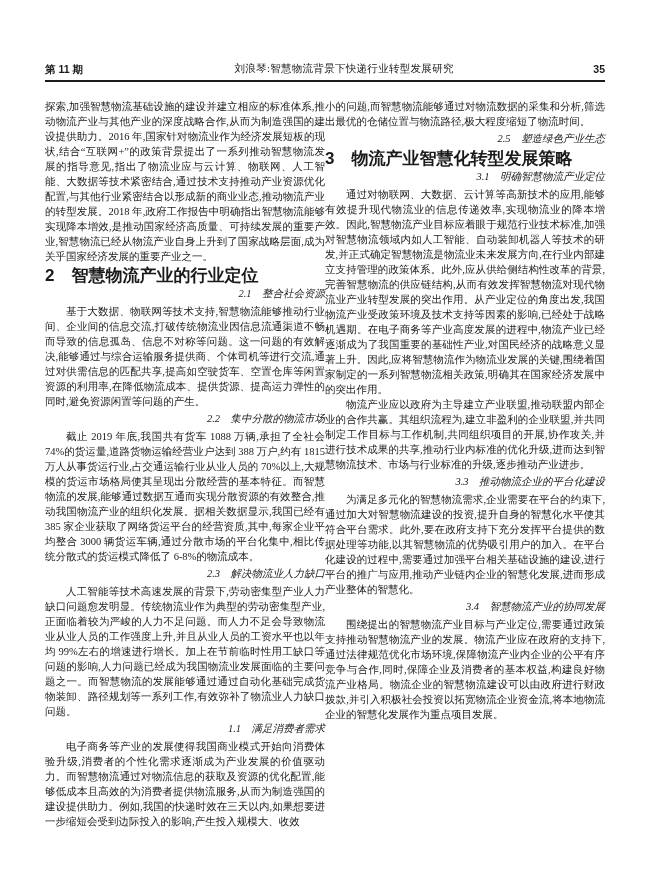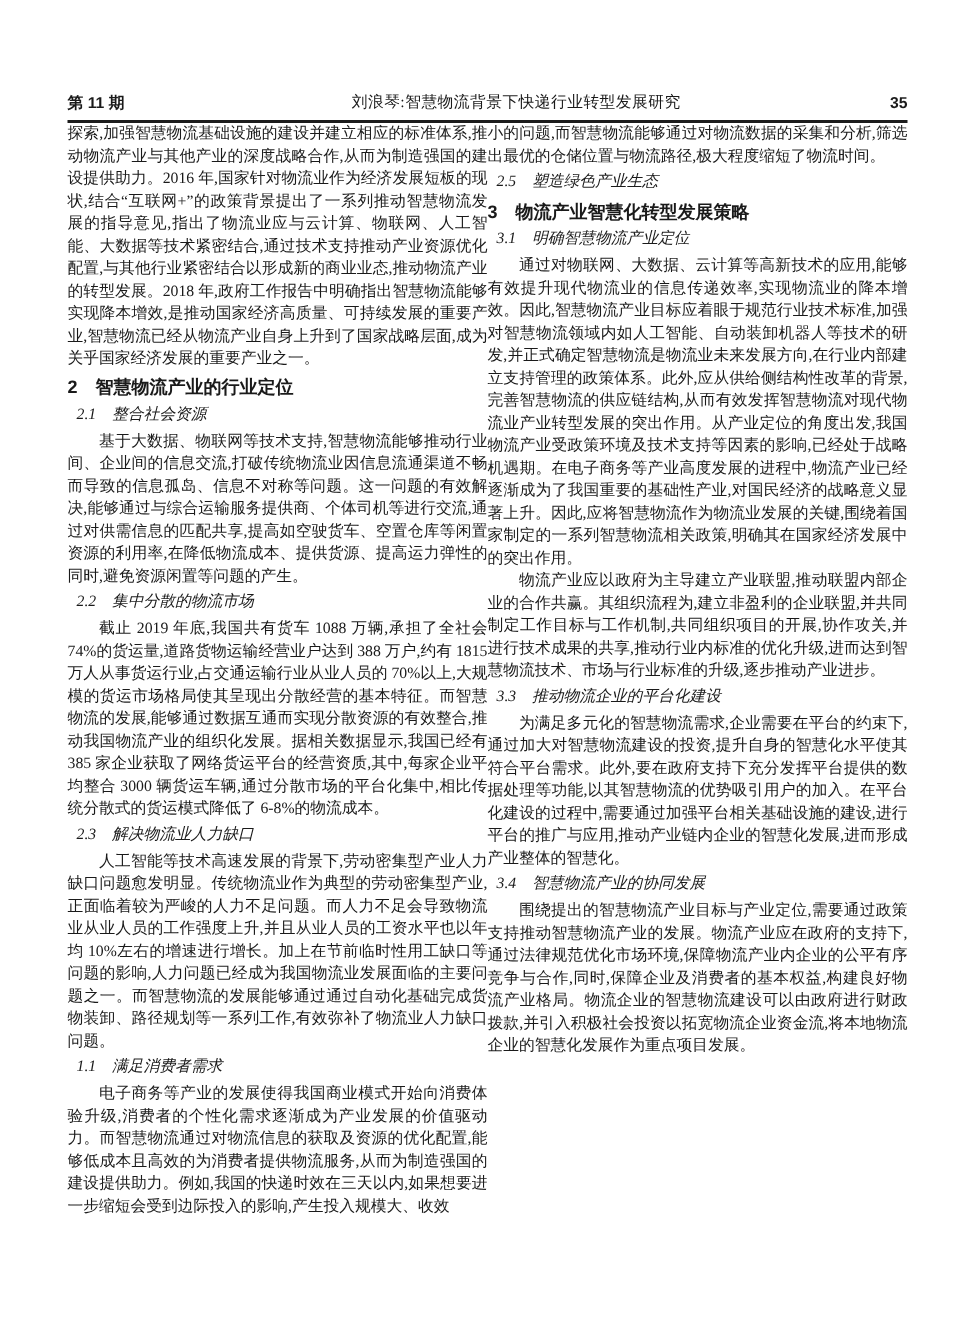--- a/index.html
+++ b/index.html
@@ -38,53 +38,54 @@
     font-family: "Liberation Sans", "DejaVu Sans", sans-serif;
   }
   .running-head .rh-title {
     font-family: "Liberation Serif", "DejaVu Serif", serif;
     letter-spacing: 0.3px;
     margin-left: 12px;
   }
   
   .columns {
     display: flex;
+    margin-top: 17px;
   }
   .col {
     flex: 1;
     min-width: 0;
     font-size: 10.5px;
     line-height: 15px;
     text-align: justify;
     text-justify: inter-ideograph;
   }
   p.para {
     margin: 0;
     text-indent: 2em;
   }
   p.para.no-indent {
     text-indent: 0;
   }
   h2.section-h {
     font-family: "Liberation Sans", "DejaVu Sans", sans-serif;
-    font-size: 12px;
+    font-size: 17px;
     font-weight: bold;
     line-height: 17px;
     margin: 3px 0 2px 0;
     text-align: left;
     text-indent: 0;
   }
   h3.subsection-h {
     font-family: "Liberation Serif", "DejaVu Serif", serif;
     font-style: italic;
     font-size: 10.5px;
     font-weight: normal;
     line-height: 16px;
     margin: 2px 0 2px 0;
-    text-align: left;
+    text-align: right;
     text-indent: 6px;
   }
 </style>
 </head>
 <body>
 
 <div class="page">
 
   <div class="running-head">
     <span class="issue">第 11 期</span>
@@ -95,21 +96,21 @@
   <div class="columns">
 
     <div class="col">
       <p class="para no-indent">探索,加强智慧物流基础设施的建设并建立相应的标准体系,推动物流产业与其他产业的深度战略合作,从而为制造强国的建设提供助力。2016 年,国家针对物流业作为经济发展短板的现状,结合“互联网+”的政策背景提出了一系列推动智慧物流发展的指导意见,指出了物流业应与云计算、物联网、人工智能、大数据等技术紧密结合,通过技术支持推动产业资源优化配置,与其他行业紧密结合以形成新的商业业态,推动物流产业的转型发展。2018 年,政府工作报告中明确指出智慧物流能够实现降本增效,是推动国家经济高质量、可持续发展的重要产业,智慧物流已经从物流产业自身上升到了国家战略层面,成为关乎国家经济发展的重要产业之一。</p>
       <h2 class="section-h">2　智慧物流产业的行业定位</h2>
       <h3 class="subsection-h">2.1　整合社会资源</h3>
       <p class="para">基于大数据、物联网等技术支持,智慧物流能够推动行业间、企业间的信息交流,打破传统物流业因信息流通渠道不畅而导致的信息孤岛、信息不对称等问题。这一问题的有效解决,能够通过与综合运输服务提供商、个体司机等进行交流,通过对供需信息的匹配共享,提高如空驶货车、空置仓库等闲置资源的利用率,在降低物流成本、提供货源、提高运力弹性的同时,避免资源闲置等问题的产生。</p>
       <h3 class="subsection-h">2.2　集中分散的物流市场</h3>
       <p class="para">截止 2019 年底,我国共有货车 1088 万辆,承担了全社会 74%的货运量,道路货物运输经营业户达到 388 万户,约有 1815 万人从事货运行业,占交通运输行业从业人员的 70%以上,大规模的货运市场格局使其呈现出分散经营的基本特征。而智慧物流的发展,能够通过数据互通而实现分散资源的有效整合,推动我国物流产业的组织化发展。据相关数据显示,我国已经有 385 家企业获取了网络货运平台的经营资质,其中,每家企业平均整合 3000 辆货运车辆,通过分散市场的平台化集中,相比传统分散式的货运模式降低了 6-8%的物流成本。</p>
       <h3 class="subsection-h">2.3　解决物流业人力缺口</h3>
-      <p class="para">人工智能等技术高速发展的背景下,劳动密集型产业人力缺口问题愈发明显。传统物流业作为典型的劳动密集型产业,正面临着较为严峻的人力不足问题。而人力不足会导致物流业从业人员的工作强度上升,并且从业人员的工资水平也以年均 10%左右的增速进行增长。加上在节前临时性用工缺口等问题的影响,人力问题已经成为我国物流业发展面临的主要问题之一。而智慧物流的发展能够通过通过自动化基础完成货物装卸、路径规划等一系列工作,有效弥补了物流业人力缺口问题。</p>
+      <p class="para">人工智能等技术高速发展的背景下,劳动密集型产业人力缺口问题愈发明显。传统物流业作为典型的劳动密集型产业,正面临着较为严峻的人力不足问题。而人力不足会导致物流业从业人员的工作强度上升,并且从业人员的工资水平也以年均 99%左右的增速进行增长。加上在节前临时性用工缺口等问题的影响,人力问题已经成为我国物流业发展面临的主要问题之一。而智慧物流的发展能够通过通过自动化基础完成货物装卸、路径规划等一系列工作,有效弥补了物流业人力缺口问题。</p>
       <h3 class="subsection-h">1.1　满足消费者需求</h3>
       <p class="para">电子商务等产业的发展使得我国商业模式开始向消费体验升级,消费者的个性化需求逐渐成为产业发展的价值驱动力。而智慧物流通过对物流信息的获取及资源的优化配置,能够低成本且高效的为消费者提供物流服务,从而为制造强国的建设提供助力。例如,我国的快递时效在三天以内,如果想要进一步缩短会受到边际投入的影响,产生投入规模大、收效</p>
     </div>
 
     <div class="col">
       <p class="para no-indent">小的问题,而智慧物流能够通过对物流数据的采集和分析,筛选出最优的仓储位置与物流路径,极大程度缩短了物流时间。</p>
       <h3 class="subsection-h">2.5　塑造绿色产业生态</h3>
       <h2 class="section-h">3　物流产业智慧化转型发展策略</h2>
       <h3 class="subsection-h">3.1　明确智慧物流产业定位</h3>
       <p class="para">通过对物联网、大数据、云计算等高新技术的应用,能够有效提升现代物流业的信息传递效率,实现物流业的降本增效。因此,智慧物流产业目标应着眼于规范行业技术标准,加强对智慧物流领域内如人工智能、自动装卸机器人等技术的研发,并正式确定智慧物流是物流业未来发展方向,在行业内部建立支持管理的政策体系。此外,应从供给侧结构性改革的背景,完善智慧物流的供应链结构,从而有效发挥智慧物流对现代物流业产业转型发展的突出作用。从产业定位的角度出发,我国物流产业受政策环境及技术支持等因素的影响,已经处于战略机遇期。在电子商务等产业高度发展的进程中,物流产业已经逐渐成为了我国重要的基础性产业,对国民经济的战略意义显著上升。因此,应将智慧物流作为物流业发展的关键,围绕着国家制定的一系列智慧物流相关政策,明确其在国家经济发展中的突出作用。</p>

